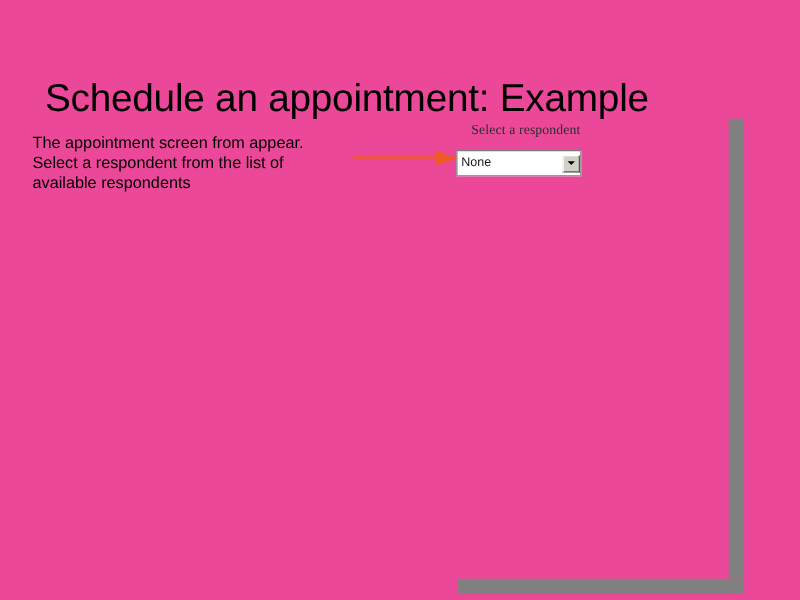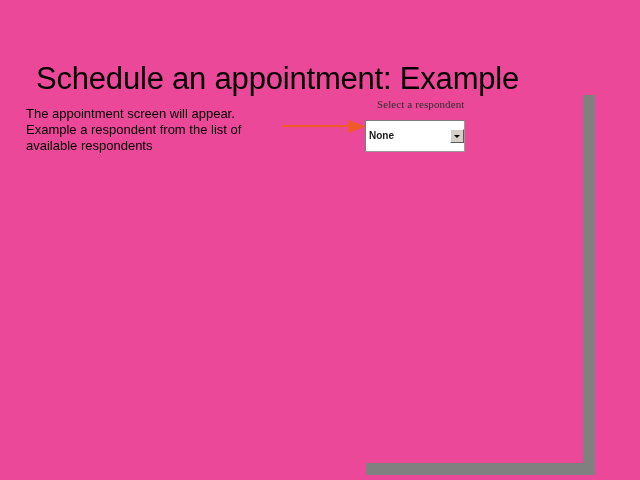--- a/index.html
+++ b/index.html
@@ -58,29 +58,28 @@
     line-height: 11px;
     color: #2d2d2d;
     white-space: nowrap;
     letter-spacing: 0.1px;
   }
   #respondent-select {
     position: absolute;
     left: 0px;
     top: 23px;
     width: 100px;
-    height: 32px;
+    height: 21px;
     box-sizing: border-box;
     background: #ffffff;
     border: 1px solid #9a9a9a;
     border-top-color: #7d7d7d;
     border-left-color: #7d7d7d;
     display: flex;
     align-items: center;
-    font-weight: bold;
   }
   #respondent-select-value {
     flex: 1 1 auto;
     padding-left: 3px;
     font-family: "Liberation Sans", sans-serif;
     font-size: 10px;
     line-height: 12px;
     color: #1a1a1a;
     white-space: nowrap;
     overflow: hidden;
@@ -134,21 +133,21 @@
     background: #808080;
   }
 </style>
 </head>
 <body>
 
 <div id="slide">
 
   <h1 id="slide-title">Schedule an appointment: Example</h1>
 
-  <p id="body-text">The appointment screen will appear. Example a respondent from the list of available respondents</p>
+  <p id="body-text">The appointment screen from appear. Select a respondent from the list of available respondents</p>
 
   <div id="capture-region">
 
     <div id="field-label">Select a respondent</div>
 
     <div id="respondent-select">
       <span id="respondent-select-value">None</span>
       <span id="respondent-select-button">
         <span class="caret"></span>
       </span>

